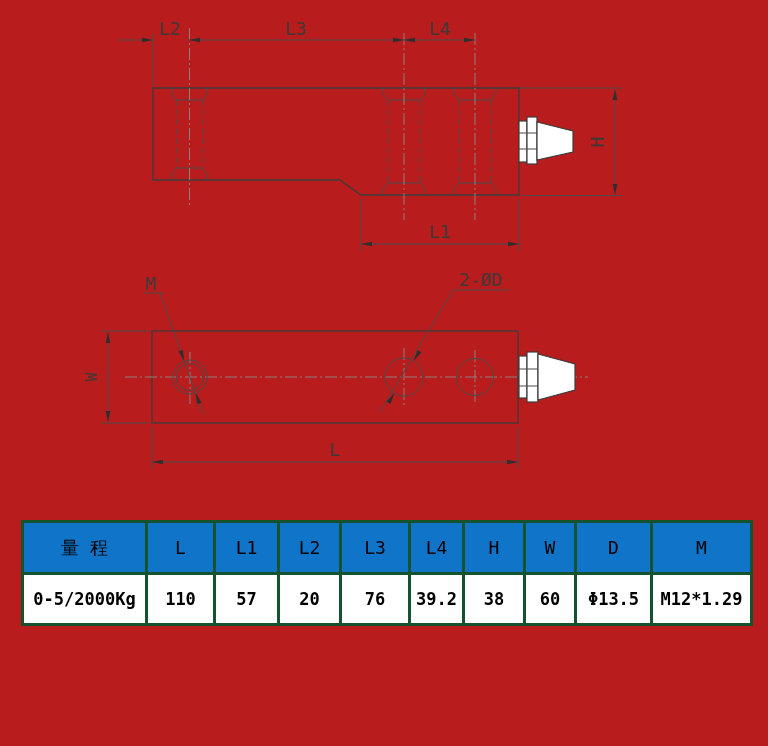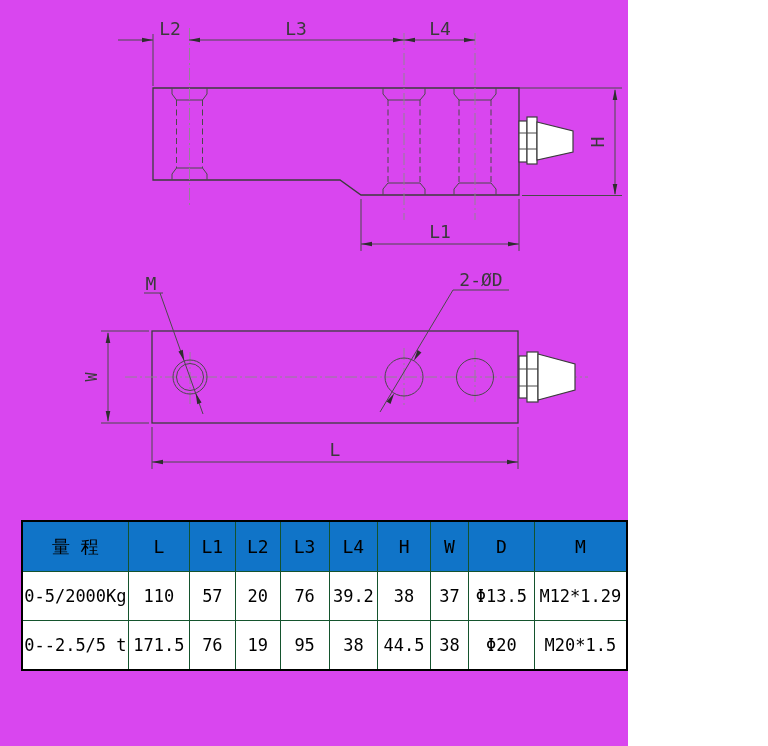--- a/index.html
+++ b/index.html
@@ -1,35 +1,35 @@
 <!DOCTYPE html>
 <html><head>
 <meta charset="utf-8">
 <style>
   html,body{margin:0;padding:0;background:#fff;}
-  #stage{position:relative;width:628px;height:746px;background:#d946ef;overflow:hidden;
+  #stage{position:relative;width:768px;height:746px;background:#b91c1c;overflow:hidden;
          font-family:"DejaVu Sans Mono","Liberation Mono",monospace;}
   svg{position:absolute;left:0;top:0;}
   svg text{font-family:"DejaVu Sans Mono","Liberation Mono",monospace;fill:#3a3a3a;}
   .lbl{font-size:18px;}
   .lbl-s{font-size:15px;}
   .outline{stroke:#3c3c3c;stroke-width:1.3;fill:none;}
   .thin{stroke:#4a4a4a;stroke-width:1;fill:none;}
   .hid{stroke:#4a4a4a;stroke-width:1;fill:none;stroke-dasharray:6,3.5;}
   .cen{stroke:#8a8a8a;stroke-width:0.9;fill:none;stroke-dasharray:12,3,2,3;}
   .arr{fill:#2e2e2e;stroke:none;}
   .part{fill:#ffffff;stroke:#3c3c3c;stroke-width:1.2;}
 
   table.spec{position:absolute;left:21px;top:520px;border-collapse:collapse;
              table-layout:fixed;background:#fff;}
-  table.spec th,table.spec td{border:1px solid #14532d;text-align:center;vertical-align:middle;
+  table.spec th,table.spec td{border:3px solid #14532d;text-align:center;vertical-align:middle;
              font-weight:normal;color:#000;font-size:17px;padding:0;overflow:hidden;}
   table.spec{border:2px solid #000;}
   table.spec th{height:49px;font-size:18px;}
-  table.spec td{height:48px;}
+  table.spec td{height:48px;font-weight:bold;}
 </style>
 </head>
 <body>
 
 <div id="stage">
 
 <svg width="768" height="520" viewBox="0 0 768 520">
 
   <g>
 
@@ -217,32 +217,20 @@
   </thead>
   <tbody>
     <tr>
       <td>0-5/2000Kg</td>
       <td>110</td>
       <td>57</td>
       <td>20</td>
       <td>76</td>
       <td>39.2</td>
       <td>38</td>
-      <td>37</td>
+      <td>60</td>
       <td>Φ13.5</td>
       <td>M12*1.29</td>
     </tr>
-    <tr>
-      <td>0--2.5/5 t</td>
-      <td>171.5</td>
-      <td>76</td>
-      <td>19</td>
-      <td>95</td>
-      <td>38</td>
-      <td>44.5</td>
-      <td>38</td>
-      <td>Φ20</td>
-      <td>M20*1.5</td>
-    </tr>
   </tbody>
 </table>
 
 </div>
 
 </body></html>

